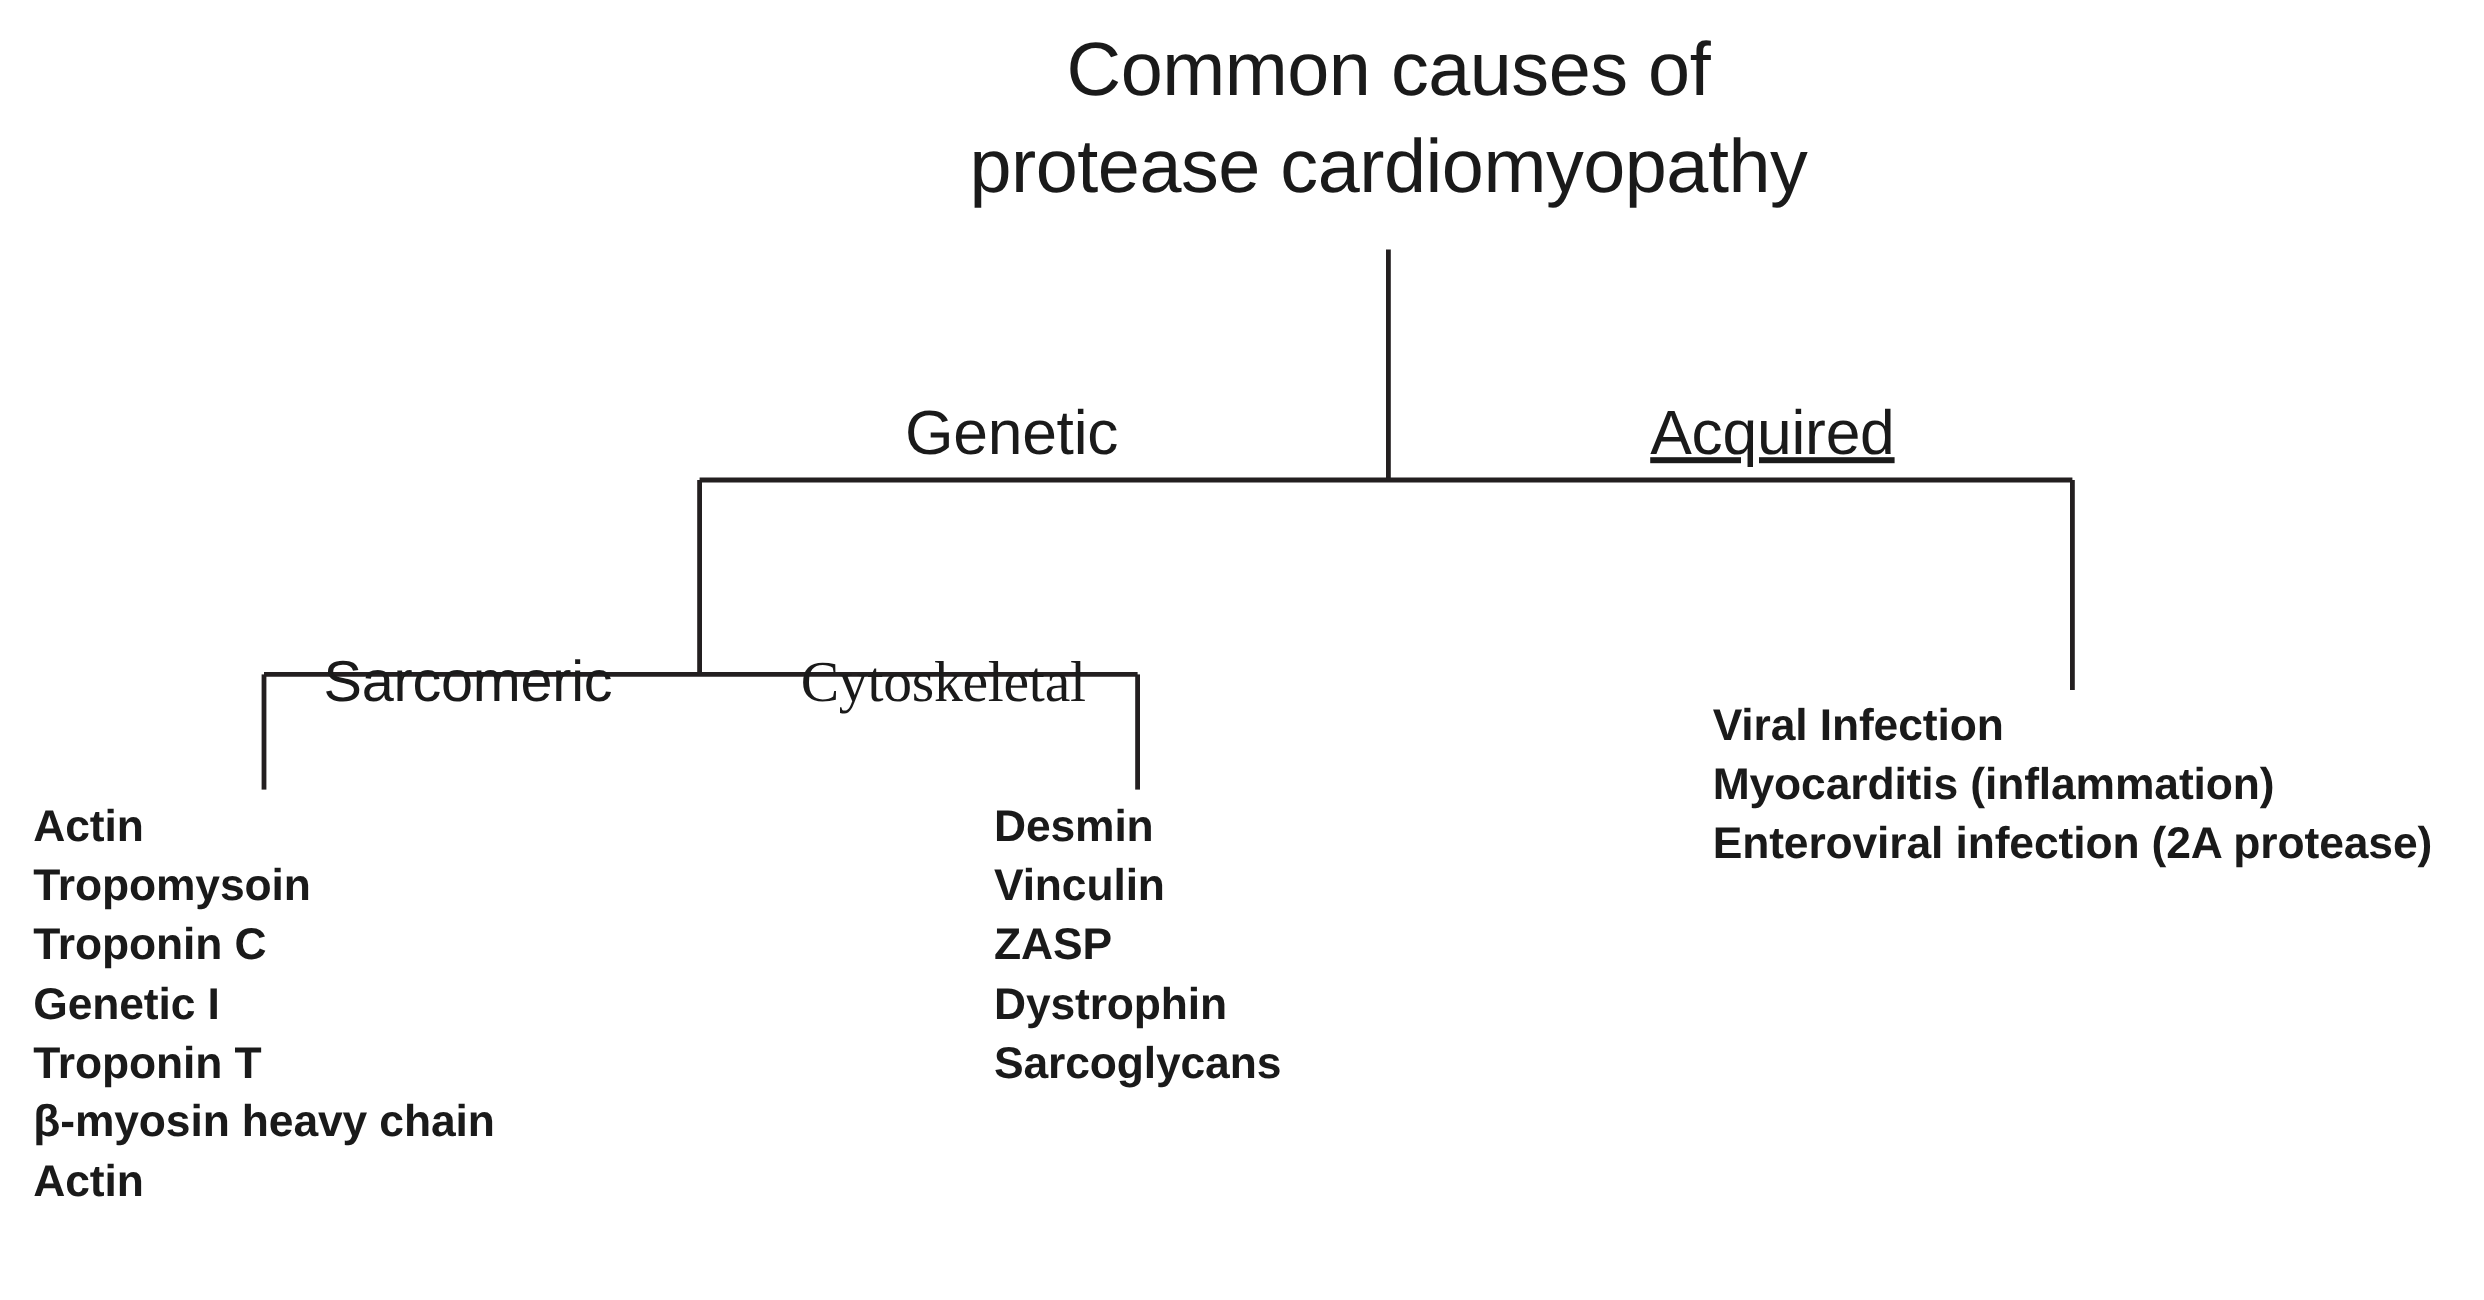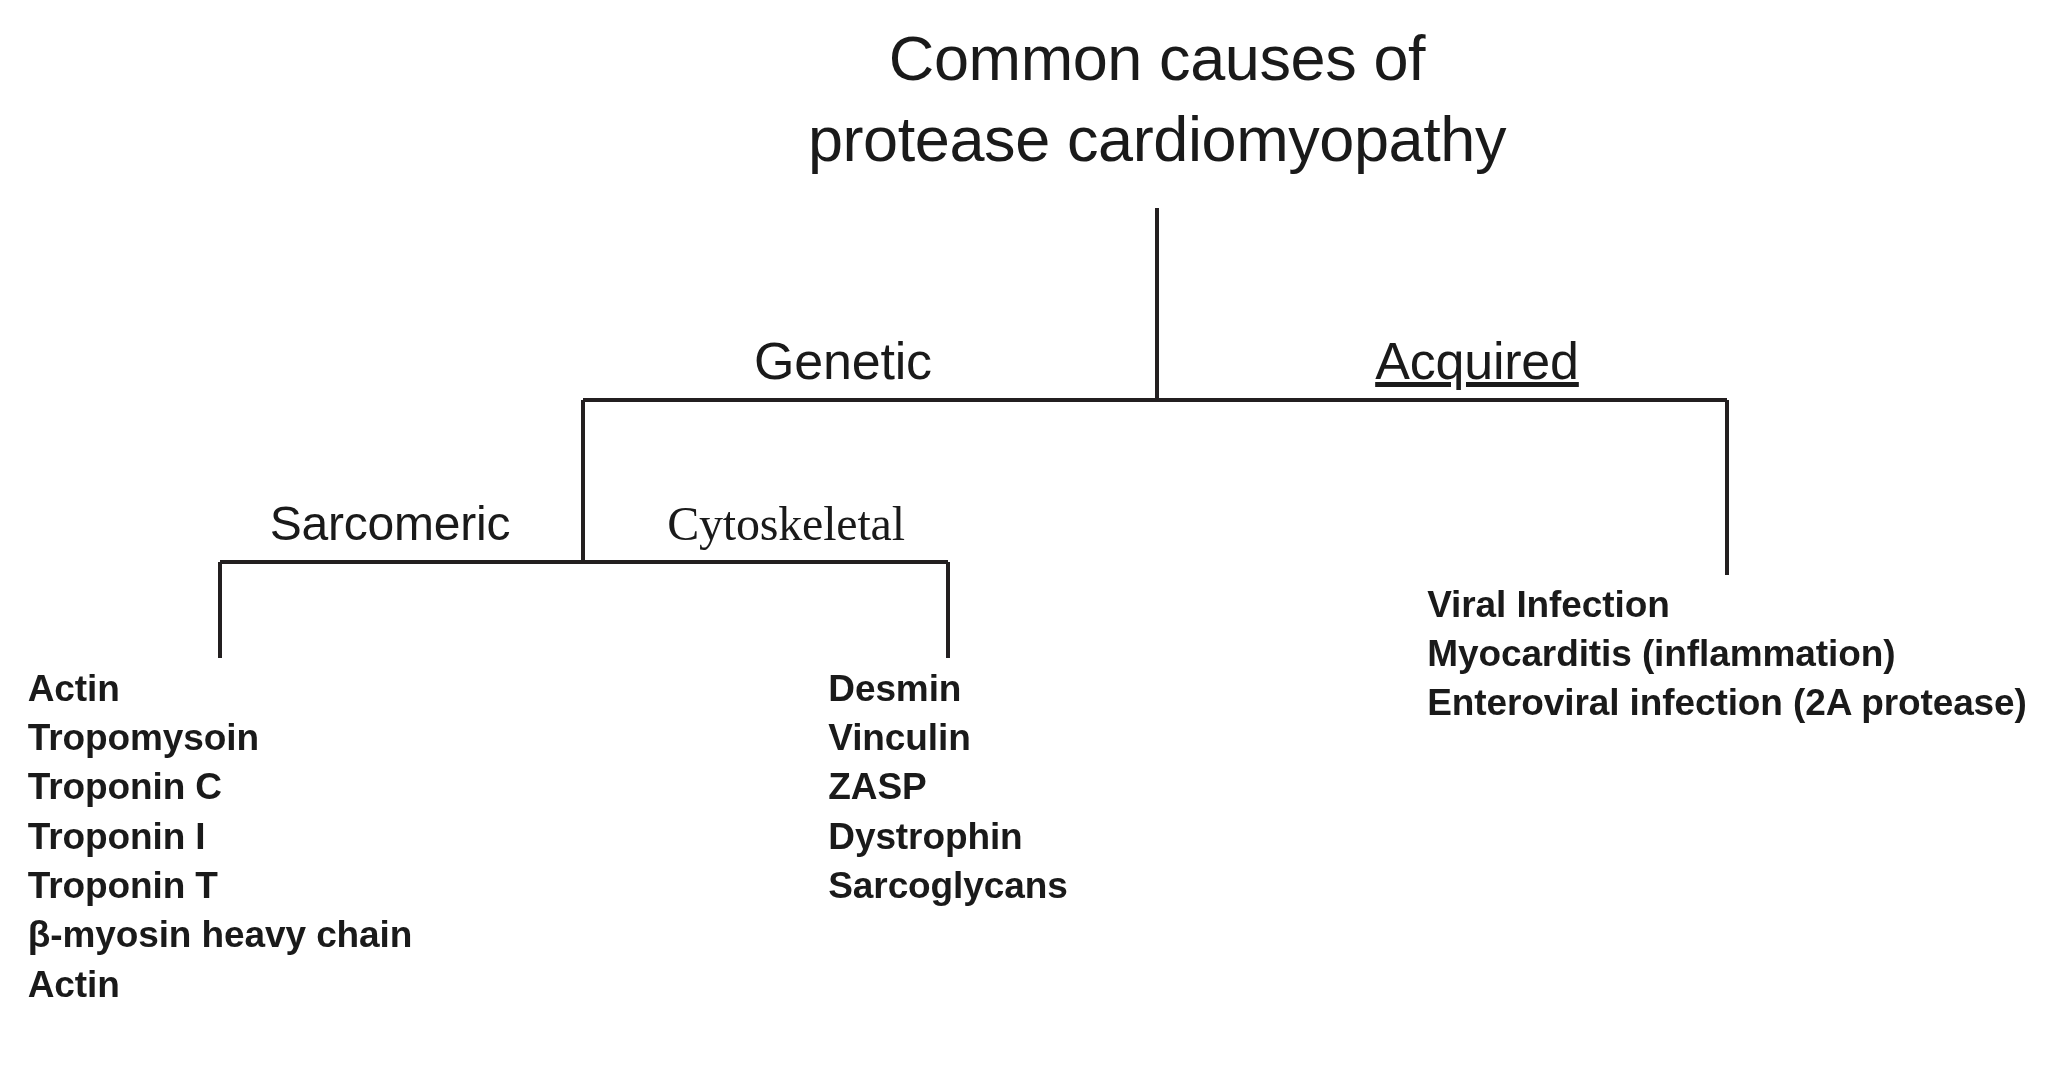--- a/index.html
+++ b/index.html
@@ -57,20 +57,21 @@
   .tier1-label {
     font-size: 52px;
     font-weight: 400;
     letter-spacing: -0.2px;
   }
 
   .tier2-label {
     font-size: 48px;
     font-weight: 400;
     letter-spacing: -0.2px;
+    margin-top: 45px;
   }
 
   .leaf-list {
     position: absolute;
     text-align: left;
     transform: translateX(-50%);
     font-size: 37px;
     line-height: 1.2;
     letter-spacing: -0.1px;
     color: #1a1a1a;
@@ -113,21 +114,21 @@
   <div class="node tier1-label node-centered" style="left:1477px; top:335px;text-decoration:underline;">Acquired</div>
 
   <div class="node tier2-label node-centered" style="left:390px; top:500px;">Sarcomeric</div>
 
   <div class="node tier2-label node-centered" style="left:786px; top:500px;font-family:Liberation Serif, serif;">Cytoskeletal</div>
 
   <div class="leaf-list" style="left:220px; top:664px;">
     <span class="leaf-item">Actin</span>
     <span class="leaf-item">Tropomysoin</span>
     <span class="leaf-item">Troponin C</span>
-    <span class="leaf-item">Troponin I</span>
+    <span class="leaf-item">Genetic I</span>
     <span class="leaf-item">Troponin T</span>
     <span class="leaf-item">β-myosin heavy chain</span>
     <span class="leaf-item">Actin</span>
   </div>
 
   <div class="leaf-list" style="left:948px; top:664px;">
     <span class="leaf-item">Desmin</span>
     <span class="leaf-item">Vinculin</span>
     <span class="leaf-item">ZASP</span>
     <span class="leaf-item">Dystrophin</span>

